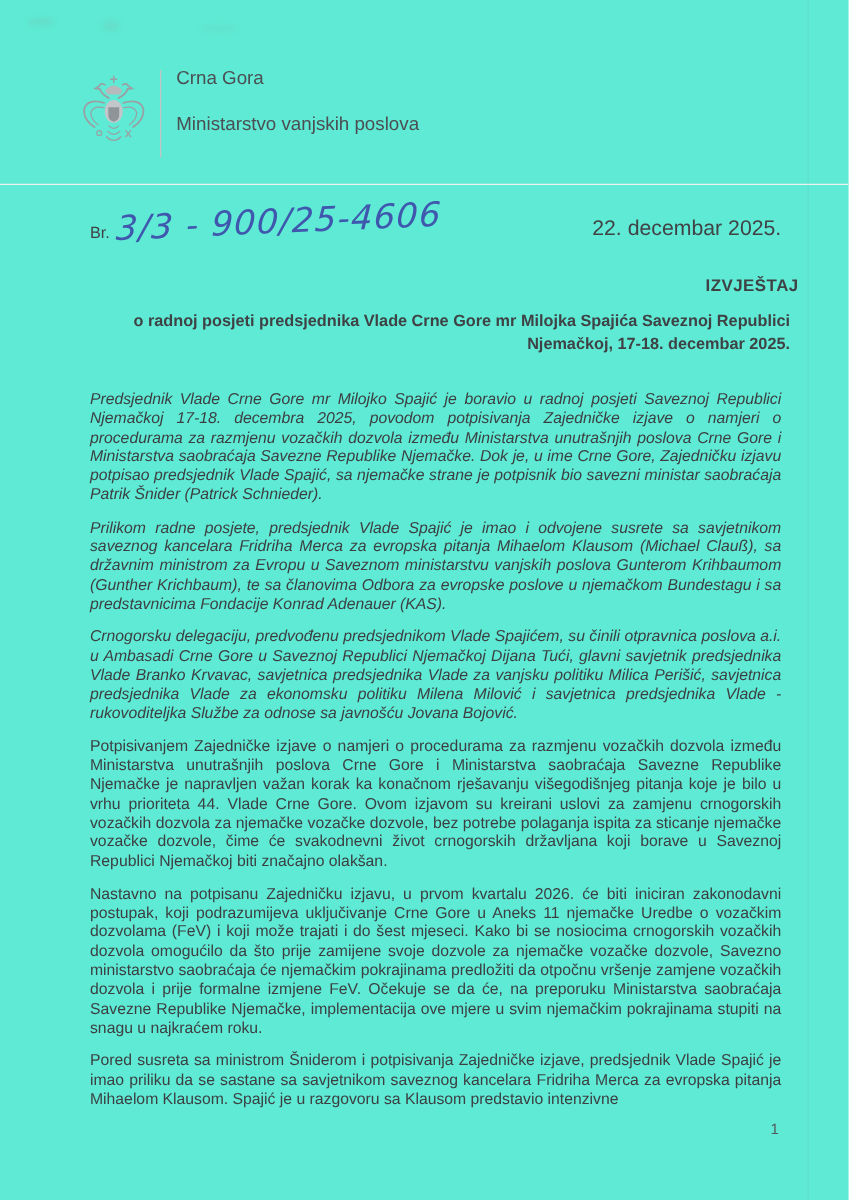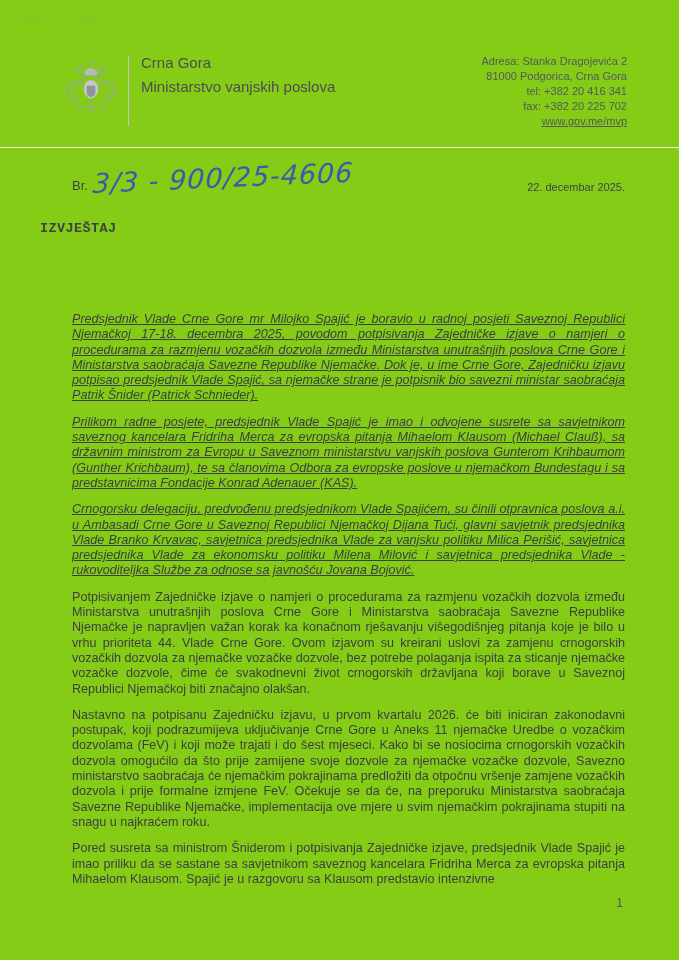--- a/index.html
+++ b/index.html
@@ -1,74 +1,74 @@
 <!DOCTYPE html>
 <html lang="sr"><head>
 <meta charset="utf-8">
 <style>
   html,body{margin:0;padding:0;background:#ffffff;}
   .page{
     position:relative;
     width:679px;height:960px;
-    background:#84cc16;
+    background:#5eead4;
     font-family:"Liberation Sans", sans-serif;
     color:#44474a;
     overflow:hidden;
   }
   
   .scan-line{position:absolute;top:0;left:646px;width:1px;height:960px;background:rgba(120,120,120,0.08);}
   .smudge{position:absolute;background:rgba(150,150,150,0.12);filter:blur(2px);border-radius:50%;}
   .smudge.a{left:22px;top:14px;width:22px;height:7px;}
   .smudge.b{left:82px;top:16px;width:14px;height:9px;}
   .smudge.c{left:160px;top:20px;width:30px;height:6px;background:rgba(150,150,150,0.08);}
 
   
   .header{position:absolute;top:54px;left:62px;right:52px;display:flex;align-items:flex-start;}
   .crest{flex:0 0 auto;margin-top:2px;}
   .vdiv{width:1px;background:#c2c4c6;height:70px;margin:2px 12px 0 8px;}
   .org{display:flex;flex-direction:column;gap:7px;color:#4b4e52;}
   .org .l1{font-size:15px;}
-  .org .l2{font-size:15px;}
+  .org .l2{font-size:15px;margin-top:13px;}
   .org .l3{font-size:15px;}
   .contact{margin-left:auto;text-align:right;font-size:11px;line-height:15px;color:#55585c;}
   .contact .site{text-decoration:underline;color:#55585c;cursor:pointer;}
 
   .header-rule{position:absolute;top:147px;left:0;width:679px;border-top:1px solid #f0f0ee;}
 
   
   .refrow{position:absolute;top:168px;left:72px;right:54px;display:flex;align-items:flex-end;}
   .ref-label{font-size:13px;color:#404346;padding-bottom:6px;}
   .ref-hand{
     font-size:27px;
     font-style:italic;
     color:#3f57ad;
     font-family:"DejaVu Sans", sans-serif;
     letter-spacing:1px;
     transform:rotate(-2.5deg) skewX(-6deg);
     transform-origin:left bottom;
     margin-left:4px;
     white-space:nowrap;
   }
-  .ref-date{margin-left:auto;font-size:11px;color:#404346;padding-bottom:6px;}
+  .ref-date{margin-left:auto;font-size:17px;color:#404346;padding-bottom:6px;}
 
   
-  .titleblock{position:absolute;top:221px;left:40px;right:40px;text-align:left;color:#3f4245;font-family:Liberation Mono, monospace;}
+  .titleblock{position:absolute;top:221px;left:40px;right:40px;text-align:right;color:#3f4245;}
   .titleblock .h{font-size:13.5px;font-weight:bold;letter-spacing:0.4px;}
   .titleblock .s{font-size:13px;font-weight:bold;margin:12px auto 0;max-width:585px;line-height:17.5px;}
 
   
   .content{position:absolute;top:312px;left:72px;width:553px;}
   .content p{
     margin:0 0 11px 0;
     font-size:12.6px;
     line-height:15.3px;
     text-align:justify;
     color:#3c3f42;
   }
-  .content p.it{font-style:italic;text-decoration:underline;}
+  .content p.it{font-style:italic;}
 
   .pageno{position:absolute;top:896px;right:56px;font-size:12px;color:#55585c;}
 </style>
 </head>
 <body>
 
 <div class="page">
 
   <div class="smudge a"></div>
   <div class="smudge b"></div>
@@ -93,39 +93,33 @@
           <circle cx="36" cy="100" r="4" stroke-width="2"></circle>
           <path d="M80 96 l8 10 M88 96 l-8 10" stroke-width="2"></path>
         </g>
       </svg>
     </div>
     <div class="vdiv"></div>
     <div class="org">
       <span class="l1">Crna Gora</span>
       <span class="l2">Ministarstvo vanjskih poslova</span>
     </div>
-    <div class="contact">
-      <div>Adresa: Stanka Dragojevića 2</div>
-      <div>81000 Podgorica, Crna Gora</div>
-      <div>tel: +382 20 416 341</div>
-      <div>fax: +382 20 225 702</div>
-      <div><span class="site">www.gov.me/mvp</span></div>
-    </div>
   </div>
 
   <div class="header-rule"></div>
 
   <div class="refrow">
     <span class="ref-label">Br.</span>
     <span class="ref-hand">3/3 - 900/25-4606</span>
     <span class="ref-date">22. decembar 2025.</span>
   </div>
 
   <div class="titleblock">
     <div class="h">IZVJEŠTAJ</div>
+    <div class="s">o radnoj posjeti predsjednika Vlade Crne Gore mr Milojka Spajića Saveznoj Republici Njemačkoj, 17-18. decembar 2025.</div>
   </div>
 
   <div class="content">
     <p class="it">Predsjednik Vlade Crne Gore mr Milojko Spajić je boravio u radnoj posjeti Saveznoj Republici Njemačkoj 17-18. decembra 2025, povodom potpisivanja Zajedničke izjave o namjeri o procedurama za razmjenu vozačkih dozvola između Ministarstva unutrašnjih poslova Crne Gore i Ministarstva saobraćaja Savezne Republike Njemačke. Dok je, u ime Crne Gore, Zajedničku izjavu potpisao predsjednik Vlade Spajić, sa njemačke strane je potpisnik bio savezni ministar saobraćaja Patrik Šnider (Patrick Schnieder).</p>
     <p class="it">Prilikom radne posjete, predsjednik Vlade Spajić je imao i odvojene susrete sa savjetnikom saveznog kancelara Fridriha Merca za evropska pitanja Mihaelom Klausom (Michael Clauß), sa državnim ministrom za Evropu u Saveznom ministarstvu vanjskih poslova Gunterom Krihbaumom (Gunther Krichbaum), te sa članovima Odbora za evropske poslove u njemačkom Bundestagu i sa predstavnicima Fondacije Konrad Adenauer (KAS).</p>
     <p class="it">Crnogorsku delegaciju, predvođenu predsjednikom Vlade Spajićem, su činili otpravnica poslova a.i. u Ambasadi Crne Gore u Saveznoj Republici Njemačkoj Dijana Tući, glavni savjetnik predsjednika Vlade Branko Krvavac, savjetnica predsjednika Vlade za vanjsku politiku Milica Perišić, savjetnica predsjednika Vlade za ekonomsku politiku Milena Milović i savjetnica predsjednika Vlade - rukovoditeljka Službe za odnose sa javnošću Jovana Bojović.</p>
     <p>Potpisivanjem Zajedničke izjave o namjeri o procedurama za razmjenu vozačkih dozvola između Ministarstva unutrašnjih poslova Crne Gore i Ministarstva saobraćaja Savezne Republike Njemačke je napravljen važan korak ka konačnom rješavanju višegodišnjeg pitanja koje je bilo u vrhu prioriteta 44. Vlade Crne Gore. Ovom izjavom su kreirani uslovi za zamjenu crnogorskih vozačkih dozvola za njemačke vozačke dozvole, bez potrebe polaganja ispita za sticanje njemačke vozačke dozvole, čime će svakodnevni život crnogorskih državljana koji borave u Saveznoj Republici Njemačkoj biti značajno olakšan.</p>
     <p>Nastavno na potpisanu Zajedničku izjavu, u prvom kvartalu 2026. će biti iniciran zakonodavni postupak, koji podrazumijeva uključivanje Crne Gore u Aneks 11 njemačke Uredbe o vozačkim dozvolama (FeV) i koji može trajati i do šest mjeseci. Kako bi se nosiocima crnogorskih vozačkih dozvola omogućilo da što prije zamijene svoje dozvole za njemačke vozačke dozvole, Savezno ministarstvo saobraćaja će njemačkim pokrajinama predložiti da otpočnu vršenje zamjene vozačkih dozvola i prije formalne izmjene FeV. Očekuje se da će, na preporuku Ministarstva saobraćaja Savezne Republike Njemačke, implementacija ove mjere u svim njemačkim pokrajinama stupiti na snagu u najkraćem roku.</p>
     <p>Pored susreta sa ministrom Šniderom i potpisivanja Zajedničke izjave, predsjednik Vlade Spajić je imao priliku da se sastane sa savjetnikom saveznog kancelara Fridriha Merca za evropska pitanja Mihaelom Klausom. Spajić je u razgovoru sa Klausom predstavio intenzivne</p>
   </div>

